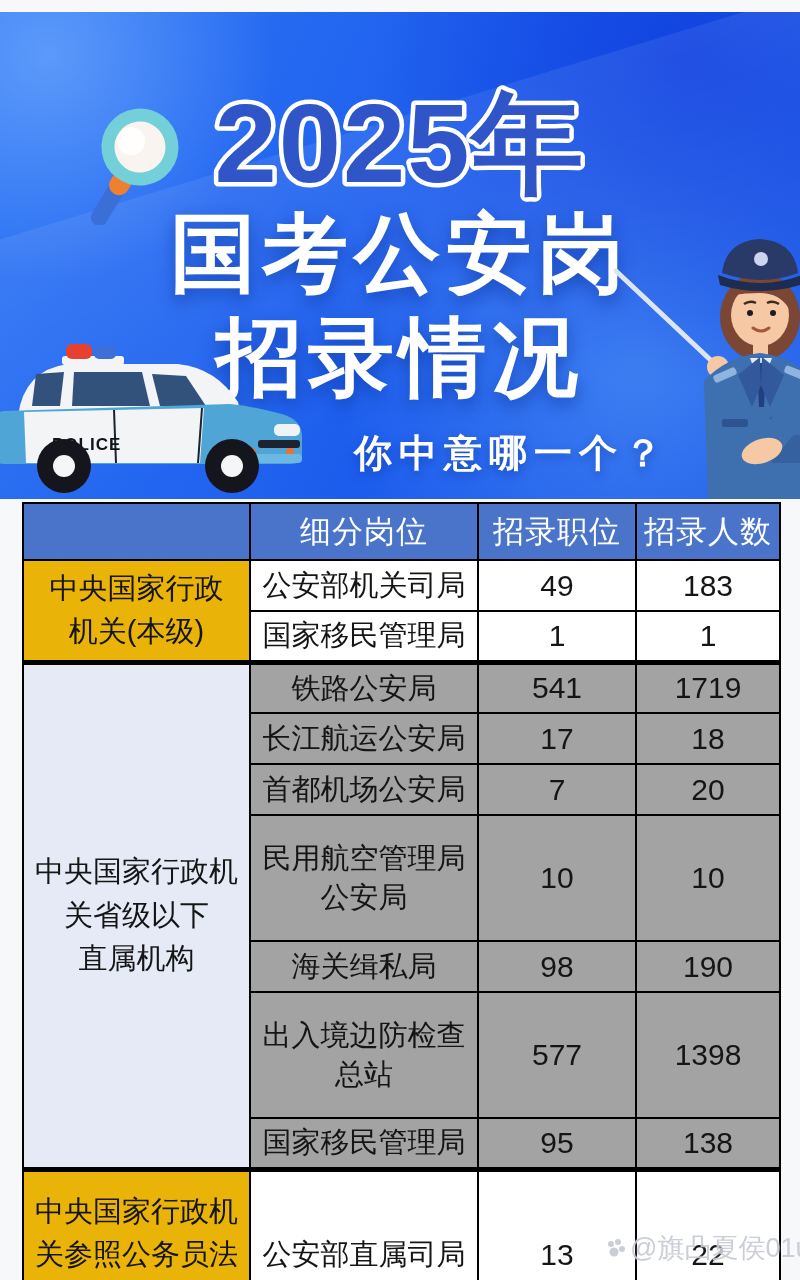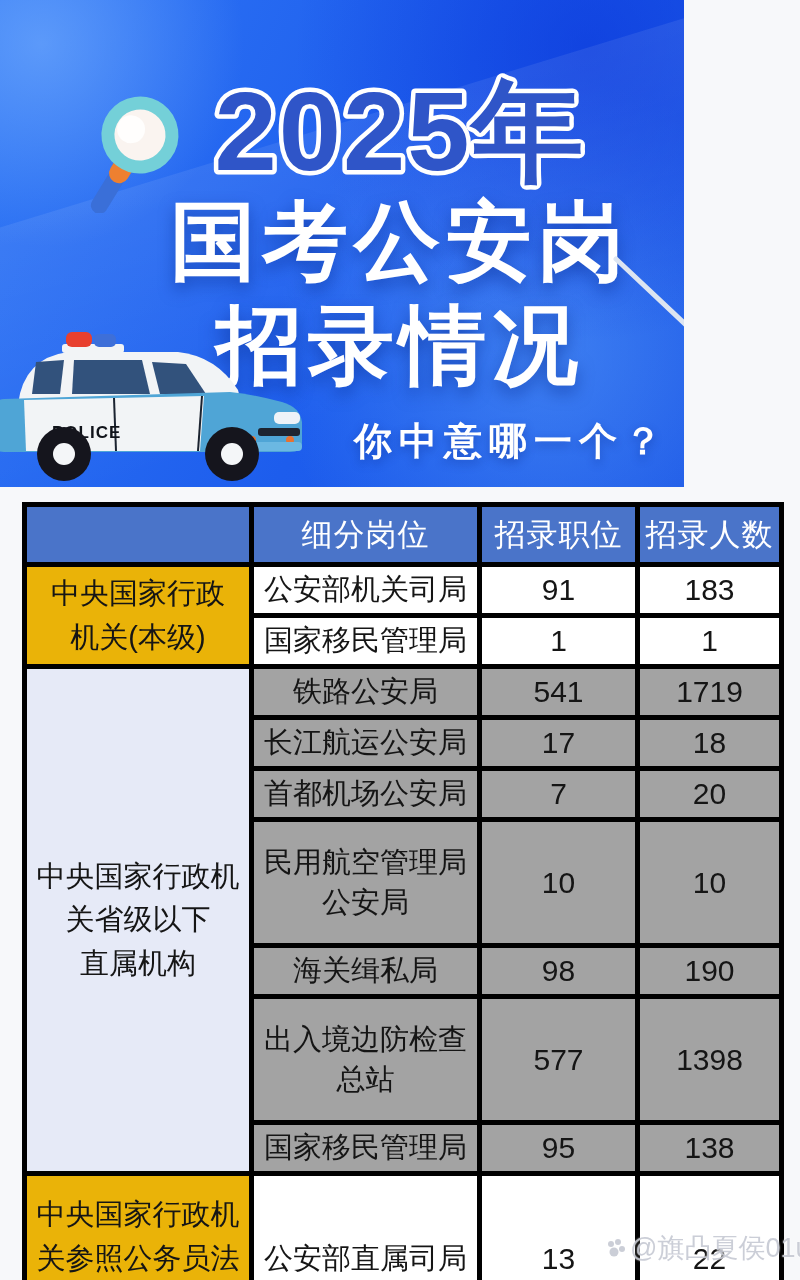--- a/index.html
+++ b/index.html
@@ -4,21 +4,21 @@
 <style>
   html,body{margin:0;padding:0;overflow:hidden;}
   body{
     width:800px;height:1280px;position:relative;
     background:#f7f8fa;
     font-family:"Liberation Sans", sans-serif;
     -webkit-font-smoothing:antialiased;
   }
   
   .hero{
-    position:absolute;left:0;top:0;width:684px;height:487px;overflow:hidden;
+    position:absolute;left:0;top:12px;width:800px;height:487px;overflow:hidden;
     background:
       radial-gradient(circle at 86% 10%, rgba(8,48,215,.55), rgba(8,48,215,0) 40%),
       radial-gradient(circle at 6% 9%, rgba(130,185,255,.55), rgba(130,185,255,0) 26%),
       radial-gradient(circle at 80% 72%, rgba(96,165,250,.5), rgba(96,165,250,0) 42%),
       linear-gradient(115deg,#2f76f5 0%, #1d5ded 55%, #1a55e6 100%);
   }
   .hero .streak{
     position:absolute;left:-120px;top:110px;width:1050px;height:280px;
     background:linear-gradient(rgba(255,255,255,.08), rgba(255,255,255,0));
     transform:rotate(-17deg);
@@ -41,21 +41,21 @@
   .magnifier{position:absolute;left:72px;top:88px;}
   .police-car{position:absolute;left:-10px;top:330px;}
   .officer{position:absolute;left:610px;top:183px;}
   
   .table-wrap{position:absolute;left:22px;top:502px;width:757px;}
   table.rec{
     border-collapse:collapse;table-layout:fixed;width:757px;
     background:#ffffff;
   }
   table.rec td,table.rec th{
-    border:5px solid #000000;
+    border:2px solid #000000;
     text-align:center;vertical-align:middle;
     color:#151515;padding:0 4px;
     white-space:pre-line;
     overflow:hidden;
   }
   table.rec th{
     background:#4a74c9;color:#ffffff;font-weight:500;font-size:31px;height:55px;
     letter-spacing:1px;
   }
   td.pos{font-size:29px;line-height:1.35;}
@@ -187,21 +187,21 @@
       <th></th>
       <th>细分岗位</th>
       <th>招录职位</th>
       <th>招录人数</th>
     </tr>
 
     <tr class="h54 g1">
       <td class="glabel" rowspan="2">中央国家行政
 机关(本级)</td>
       <td class="pos">公安部机关司局</td>
-      <td class="num">91</td>
+      <td class="num">49</td>
       <td class="num">183</td>
     </tr>
     <tr class="h54 g1">
       <td class="pos">国家移民管理局</td>
       <td class="num">1</td>
       <td class="num">1</td>
     </tr>
 
     <tr class="h54 g2 group-start">
       <td class="glabel" rowspan="7">中央国家行政机

